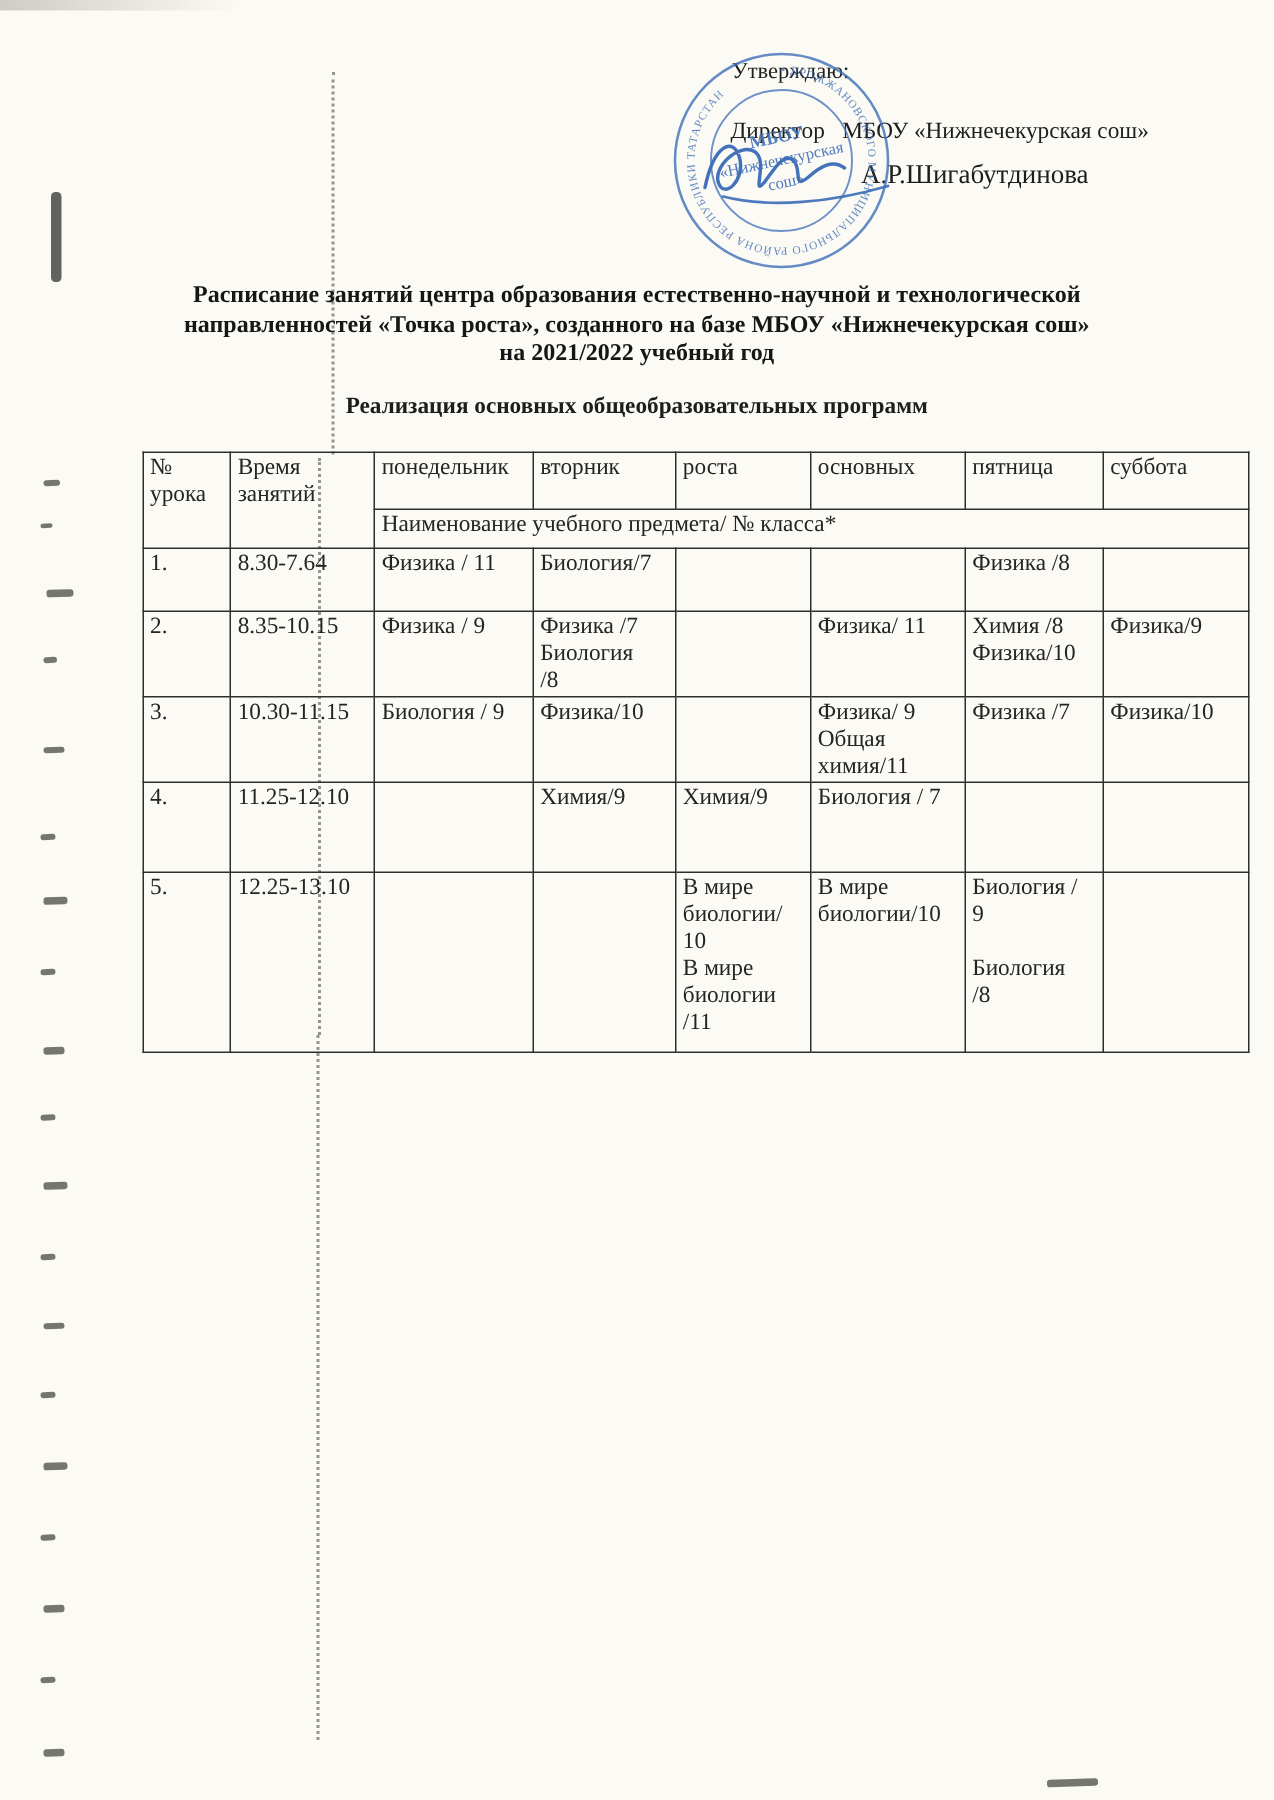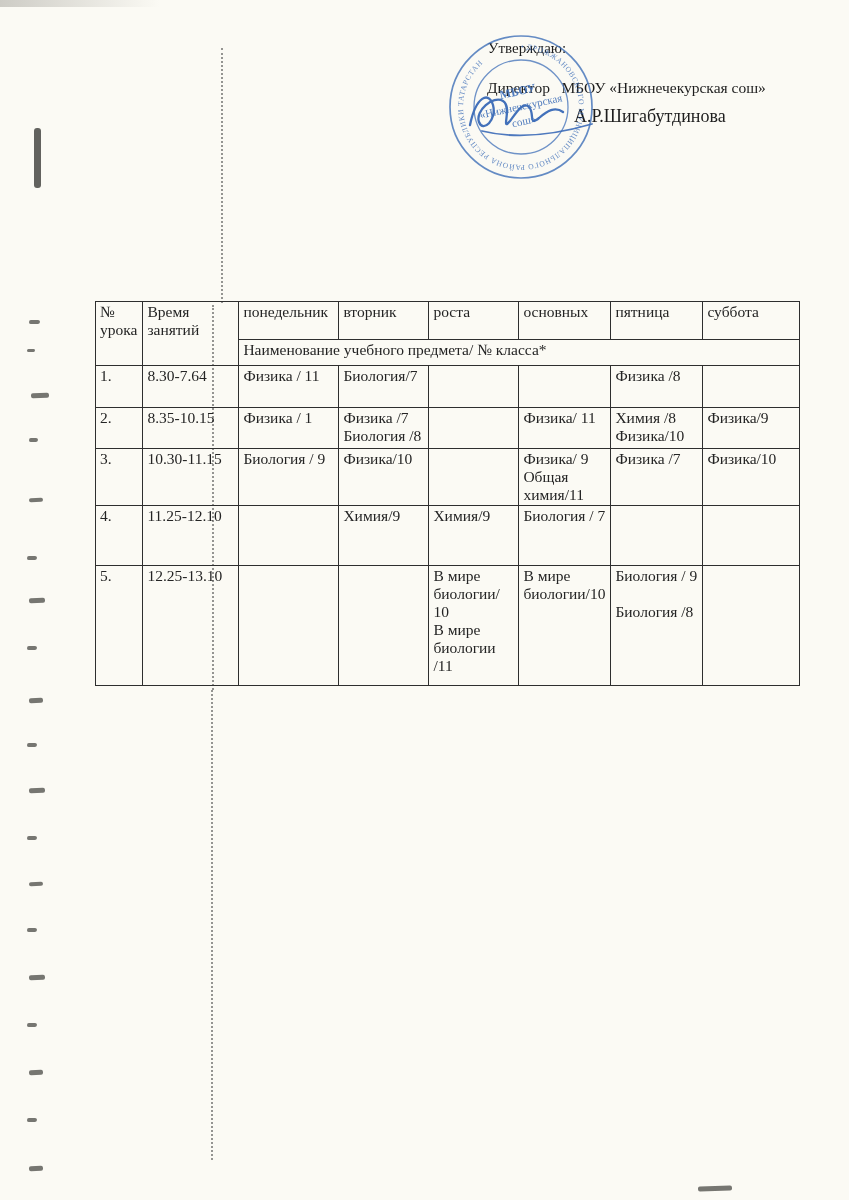--- a/index.html
+++ b/index.html
@@ -11,21 +11,21 @@
   .abs{position:absolute;}
   .approve{left:437px;top:40px;width:180px;text-align:center;font-size:15px;}
   .director-line{left:487px;top:79px;font-size:15.5px;white-space:pre;}
   .director-name{left:574px;top:106px;font-size:18px;}
   .doc-title{left:55px;right:55px;top:187px;text-align:center;font-weight:bold;
     font-size:16px;line-height:19.5px;white-space:pre-line;color:#161616;}
   .doc-subtitle{left:55px;right:55px;top:262px;text-align:center;font-weight:bold;font-size:15.5px;}
   table.schedule{position:absolute;left:95px;top:301px;border-collapse:collapse;table-layout:fixed;}
   table.schedule th, table.schedule td{
     border:1.6px solid #2e2e2e;vertical-align:top;text-align:left;
-    padding:1px 5px 1px 4px;font-size:15.5px;font-weight:normal;white-space:pre-line;color:#242424;
+    padding:1px 16px 1px 4px;font-size:15.5px;font-weight:normal;white-space:pre-line;color:#242424;
   }
   td.subject-span{padding-left:14px;font-size:15.5px;}
   td.center{text-align:center;}
   
   .smudge{position:absolute;background:#4a4a46;border-radius:2px;opacity:.75;transform:rotate(-2deg);}
   .vbar{position:absolute;background:#3c3c38;border-radius:3px;opacity:.8;}
   .dotline{position:absolute;width:0;border-left:2px dotted rgba(45,45,45,.5);}
   .topshadow{position:absolute;left:0;top:0;width:160px;height:7px;
     background:linear-gradient(to right, rgba(120,118,110,.35), rgba(120,118,110,0));}
   .stamp-svg{position:absolute;left:436px;top:25px;pointer-events:none;}
@@ -80,20 +80,24 @@
     <text font-size="7.6" fill="#3f6fb8" opacity="0.8" letter-spacing="0.6" font-family="Liberation Serif, serif">
       <textPath href="#ringPath">• ДРОЖЖАНОВСКОГО МУНИЦИПАЛЬНОГО РАЙОНА РЕСПУБЛИКИ ТАТАРСТАН </textPath>
     </text>
     <g transform="rotate(-12 85 82)" fill="#3f6fb8" opacity="0.9" font-family="Liberation Serif, serif" text-anchor="middle">
       <text x="85" y="70" font-size="12" font-weight="bold">МБОУ</text>
       <text x="85" y="85" font-size="11">«Нижнечекурская</text>
       <text x="85" y="100" font-size="11">сош»</text>
     </g>
   </svg>
 
+  <div class="abs doc-title">Расписание занятий центра образования естественно-научной и технологической
+направленностей «Точка роста», созданного на базе МБОУ «Нижнечекурская сош»
+на 2021/2022 учебный год</div>
+  <div class="abs doc-subtitle">Реализация основных общеобразовательных программ</div>
 
   <table class="schedule">
     <colgroup>
       <col style="width:40px">
         <col style="width:96px">
         <col style="width:100px">
         <col style="width:90px">
       <col style="width:90px">
         <col style="width:92px">
         <col style="width:92px">
@@ -119,21 +123,21 @@
       <td>Физика / 11</td>
       <td>Биология/7</td>
       <td></td>
       <td></td>
       <td>Физика /8</td>
       <td></td>
     </tr>
     <tr style="height:41px;">
       <td>2.</td>
       <td>8.35-10.15</td>
-      <td>Физика / 1</td>
+      <td>Физика / 9</td>
       <td>Физика /7
 Биология /8</td>
       <td></td>
       <td>Физика/ 11</td>
       <td>Химия /8
 Физика/10</td>
       <td>Физика/9</td>
     </tr>
     <tr style="height:57px;">
       <td>3.</td>

